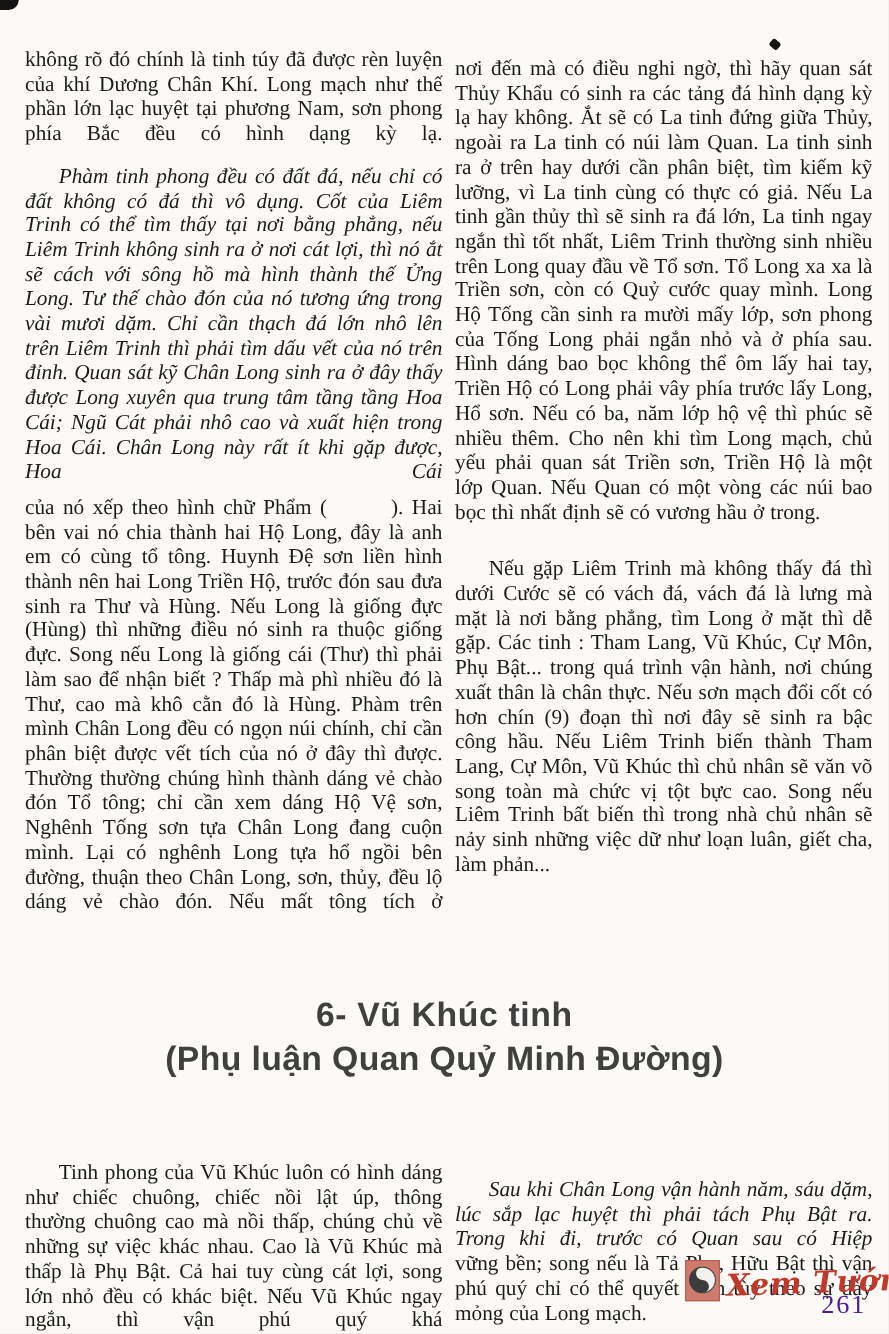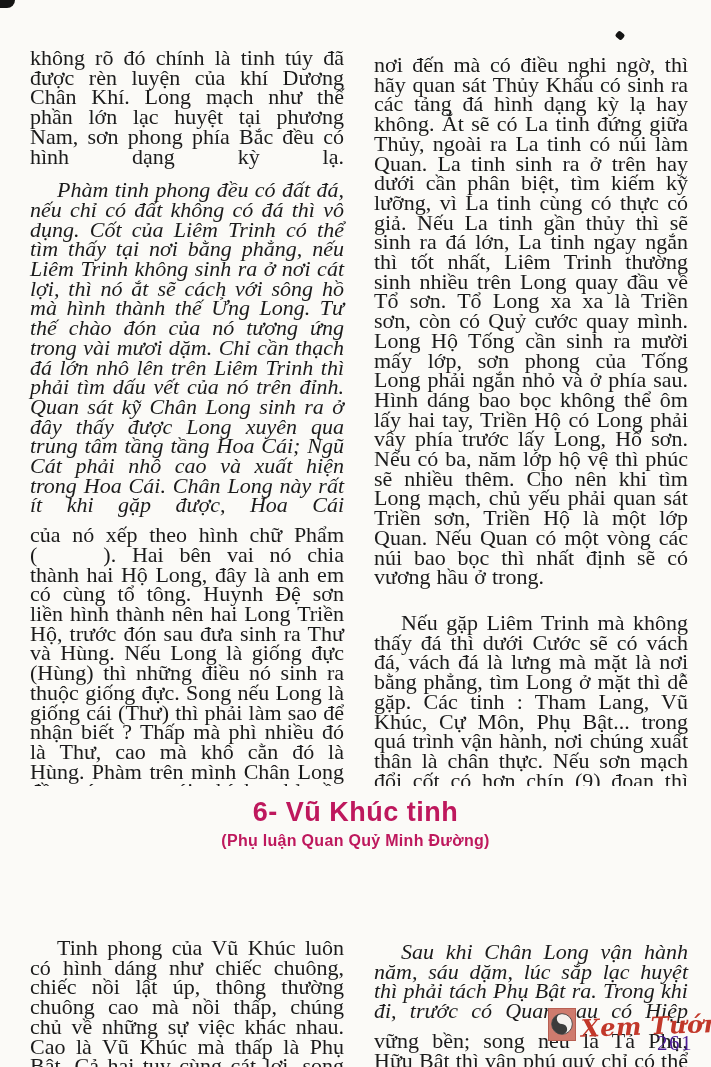--- a/index.html
+++ b/index.html
@@ -22,41 +22,41 @@
     background:#141414;border-radius:2px;transform:rotate(40deg);
   }
   
   .section{position:absolute;left:20px;width:678px;display:flex;gap:10px;}
   .section.top{top:38px;height:748px;overflow:hidden;}
   .section.bottom{top:928px;height:150px;overflow:hidden;}
   .column{flex:1;}
   .column.right-col{padding-top:7px;}
   .section.bottom .column.right-col{padding-top:0;}
   .para{
-    margin:10px;
-    font-size:22px;
+    margin:0;
+    font-size:17px;
     line-height:19.7px;
     text-align:justify;
     word-spacing:0.5px;
   }
   .para.indent{text-indent:27px;}
   .para.jlast{text-align-last:justify;}
   .gap-sm{margin-top:9px;}
   .gap-md{margin-top:14px;font-style:italic;}
   .gap-lg{margin-top:26px;}
   
   .heading{
     position:absolute;top:796px;left:0;width:711px;
     text-align:center;
     font-family:"Liberation Sans", sans-serif;
-    font-weight:bold;color:#be185d;
+    font-weight:bold;color:#404040;
     line-height:1.2;
   }
   .h-line1{font-size:27px;letter-spacing:0.5px;}
-  .h-line2{font-size:16px;margin-top:3px;letter-spacing:0.3px;}
+  .h-line2{font-size:27px;margin-top:3px;letter-spacing:0.3px;}
   
   .watermark{
     position:absolute;top:1008px;left:548px;
     display:flex;align-items:flex-start;
   }
   .logo-box{
     display:inline-block;width:28px;height:33px;
     background:#ce7b6e;border:1px solid #b85f52;
     box-sizing:border-box;
     padding:4px 2px;

